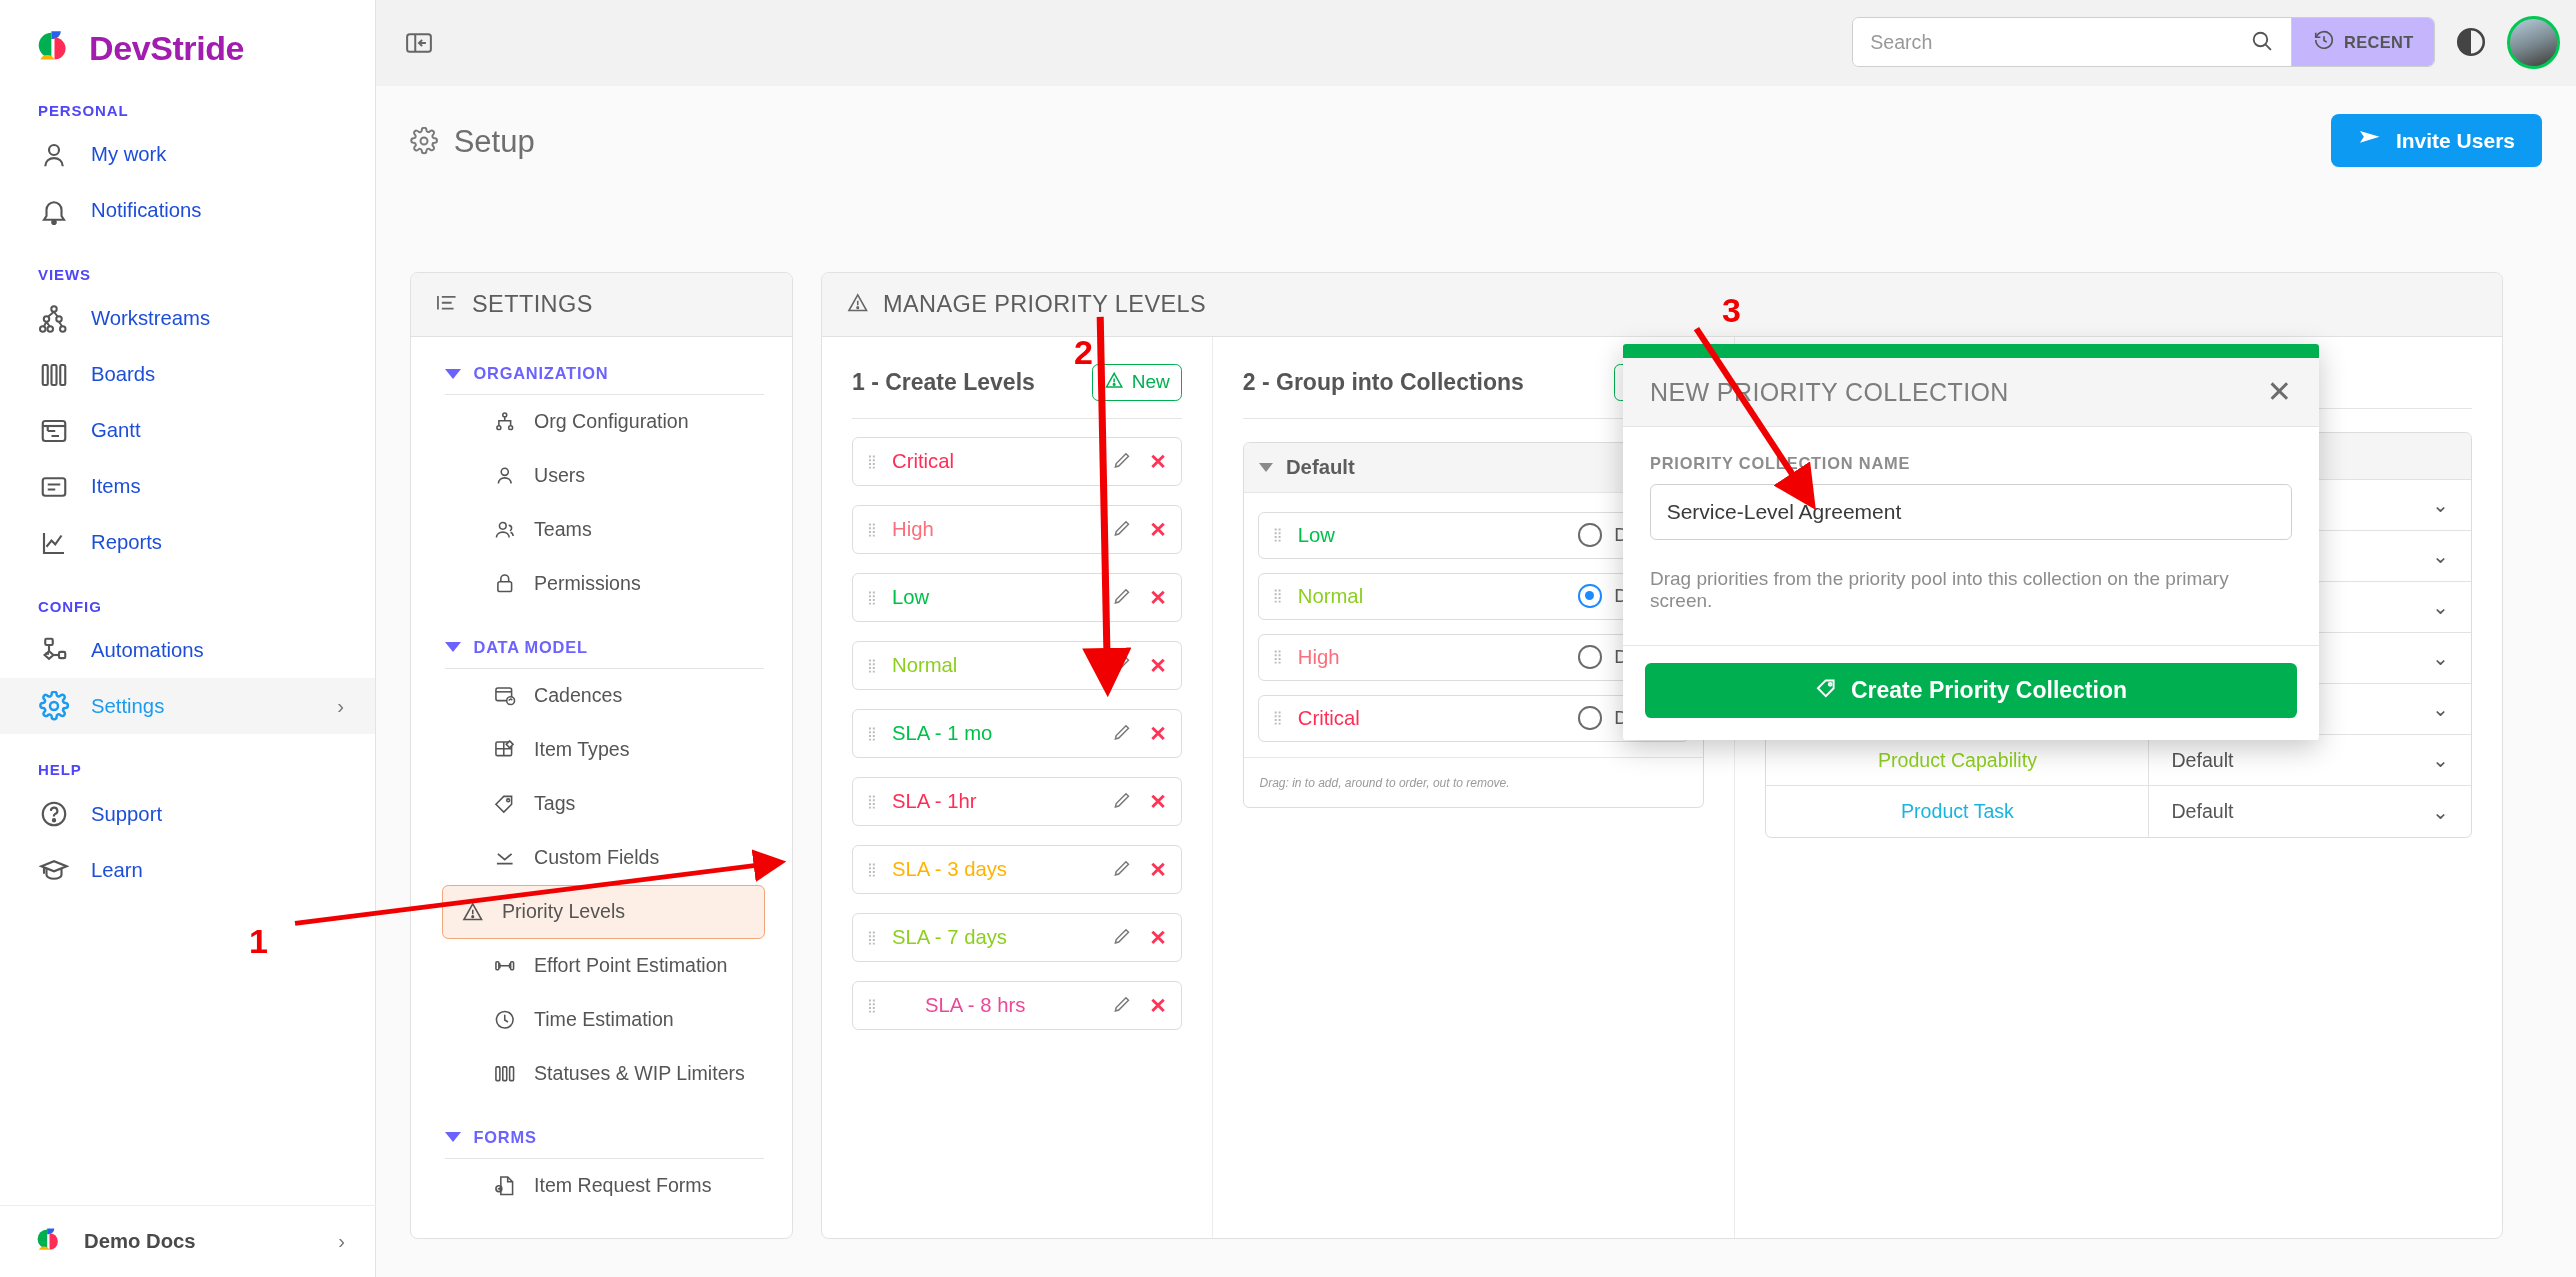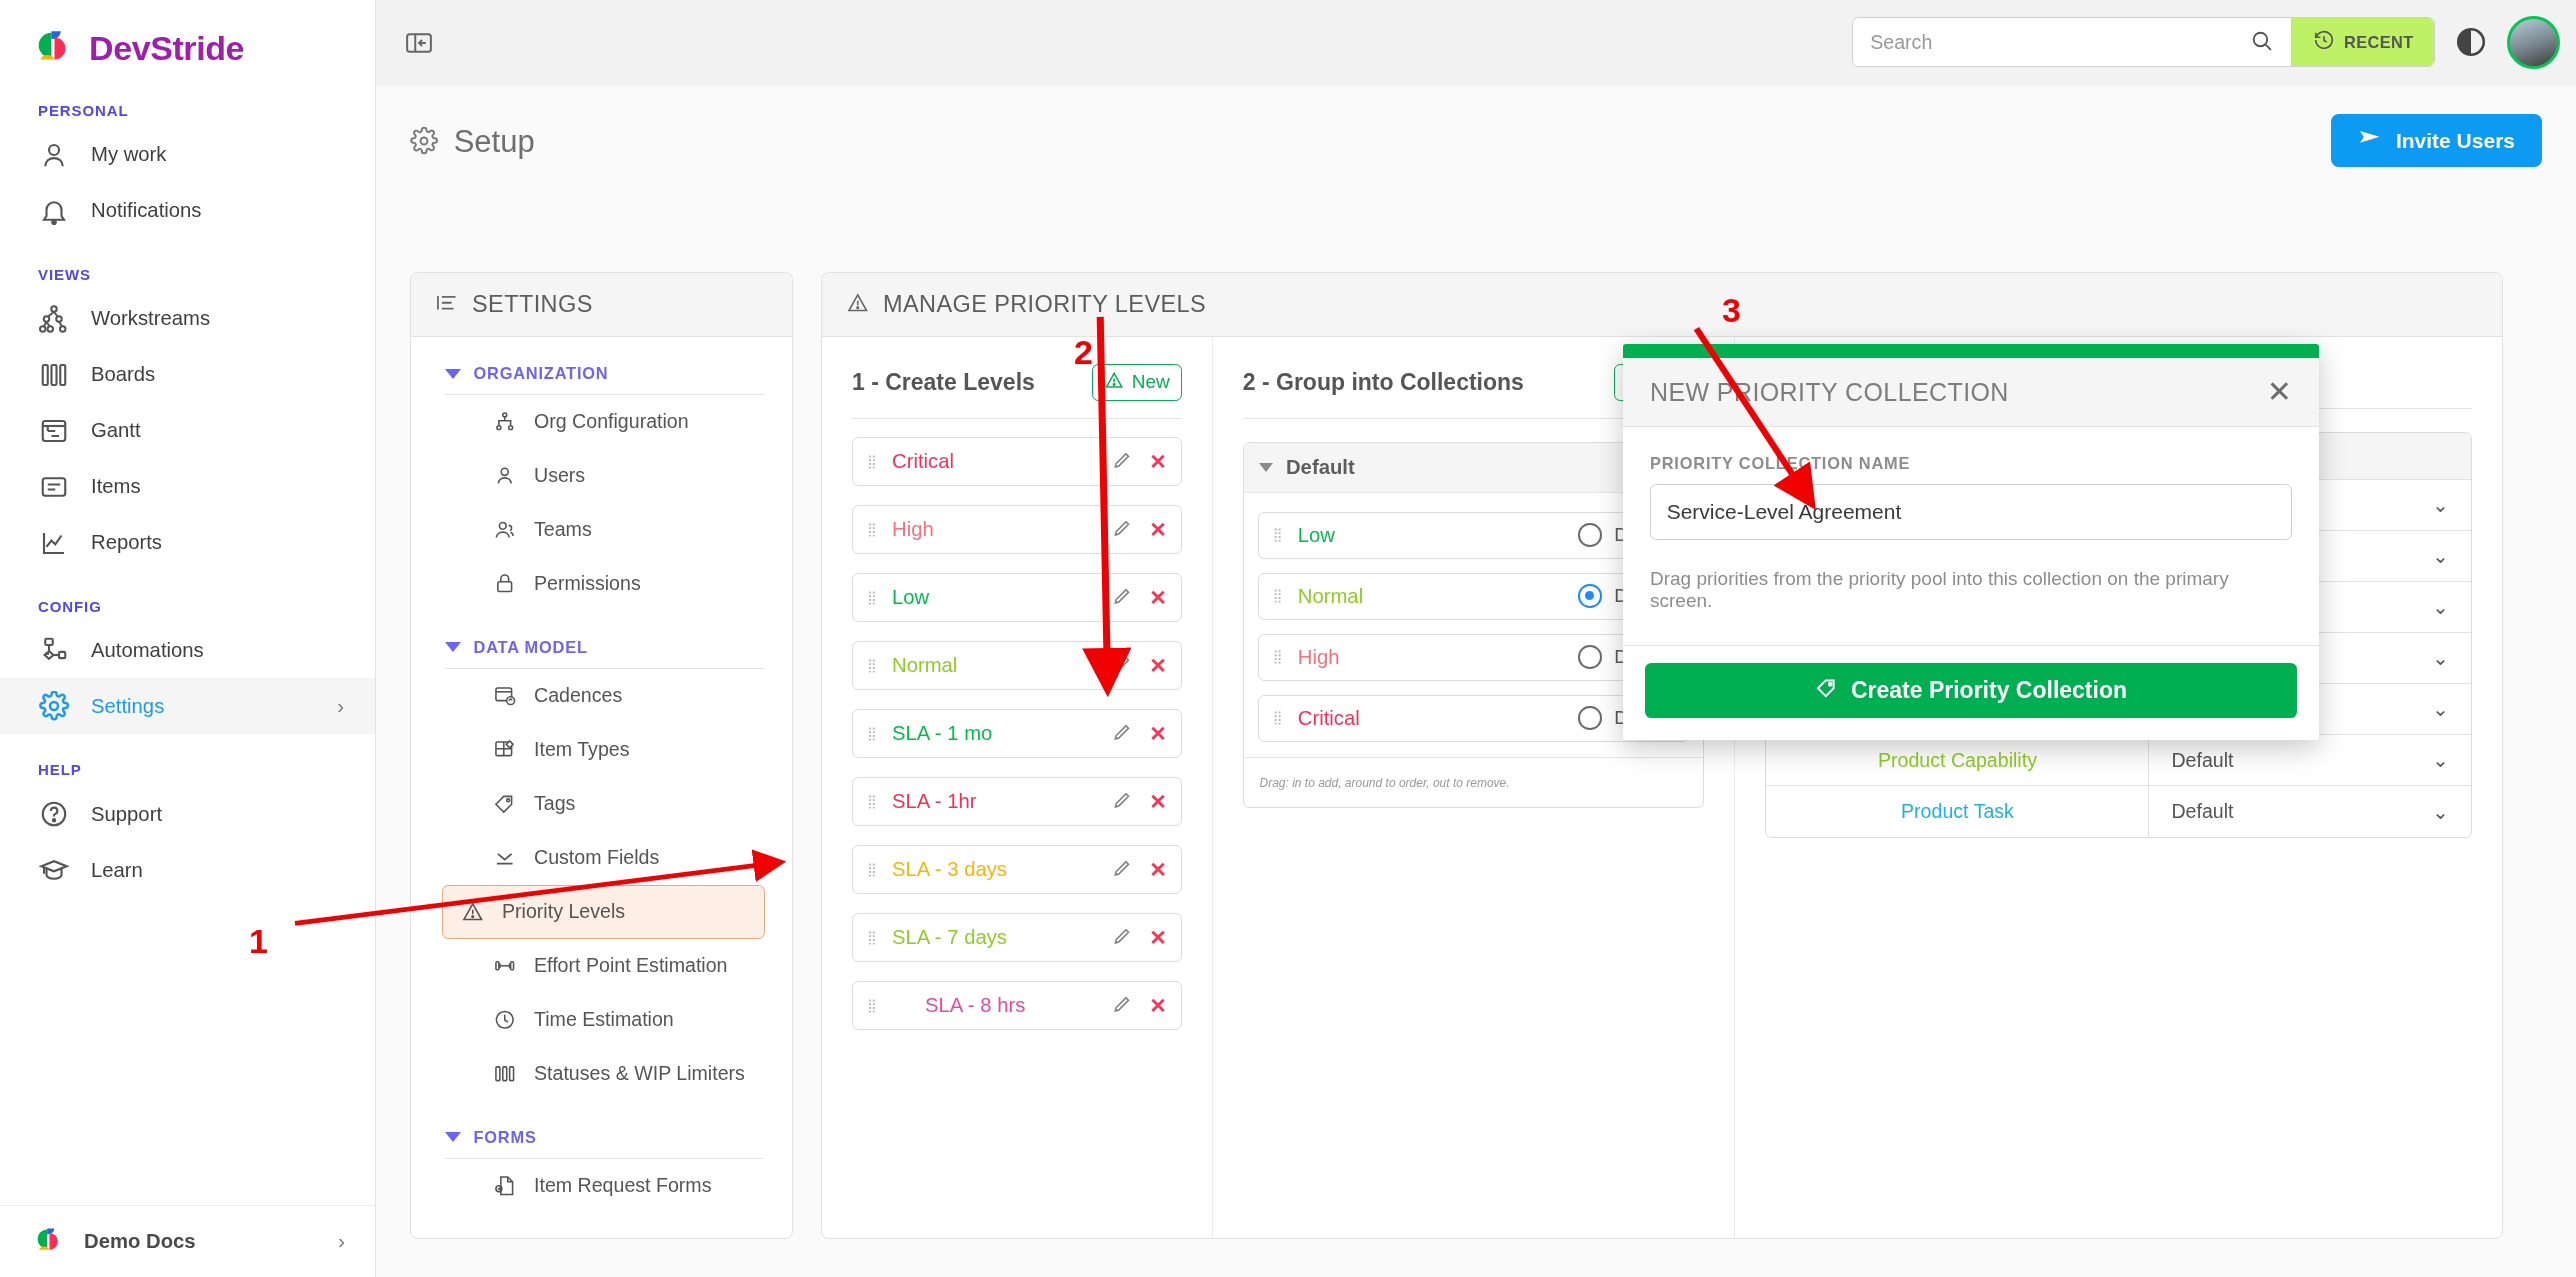--- a/index.html
+++ b/index.html
@@ -23,21 +23,21 @@
     font-size:15px; font-weight:bold; color:#4f46f5; letter-spacing:0.9px;
     padding-left:38px; margin-top:27px; margin-bottom:7.8px;
   }
   .nav-item {
     display:flex; align-items:center; height:56px; padding-left:38px; gap:22px;
     cursor:pointer;
   }
   .nav-item.active { background:#f5f5f5; }
   .nav-ico { width:31px; height:31px; display:flex; align-items:center; justify-content:center; flex:0 0 31px;}
   .nav-ico svg { width:30px; height:30px; }
-  .nav-label { font-size:20.3px; color:#404040; }
+  .nav-label { font-size:20.3px; color:#1d4ed8; }
   .nav-item.active .nav-label { color:#1a9bf0; }
   .nav-chevron { margin-left:auto; margin-right:31px; font-size:20.3px; color:#777; }
   .sidebar-footer {
     position:absolute; left:0; bottom:0; width:376px; height:72px;
     border-top:0.8px solid #ededed; display:flex; align-items:center; padding-left:34px; gap:19px;
   }
   .sidebar-footer .ft-label { font-size:20.3px; font-weight:bold; color:#4a4a4a; }
 
   
   .topbar {
@@ -54,21 +54,21 @@
   }
   .search-input-box {
     width:438px; display:flex; align-items:center; padding:0 17px; background:#fff;
   }
   .search-input-box input {
     border:none; outline:none; font-size:19.6px; color:#444; width:383px;
     font-family:"Liberation Sans", sans-serif; background:transparent;
   }
   .search-input-box input::placeholder { color:#999; }
   .recent-btn {
-    display:flex; align-items:center; gap:9.4px; padding:0 20.3px; background:#bef264;
+    display:flex; align-items:center; gap:9.4px; padding:0 20.3px; background:#c4b5fd;
     border-left:0.8px solid #cfcfcf; cursor:pointer;
   }
   .recent-btn span { font-size:16.4px; font-weight:bold; color:#555; letter-spacing:0.4px; }
   .theme-toggle { position:absolute; right:88px; top:25px; width:34px; height:34px; cursor:pointer;}
   .avatar {
     position:absolute; right:15.7px; top:15.7px; width:53px; height:53px; border-radius:50%;
     border:3.9px solid #00c853; overflow:hidden; background:linear-gradient(160deg,#b8cddd 0%,#7d8c94 50%,#3d3a36 100%);
     cursor:pointer;
   }
 

